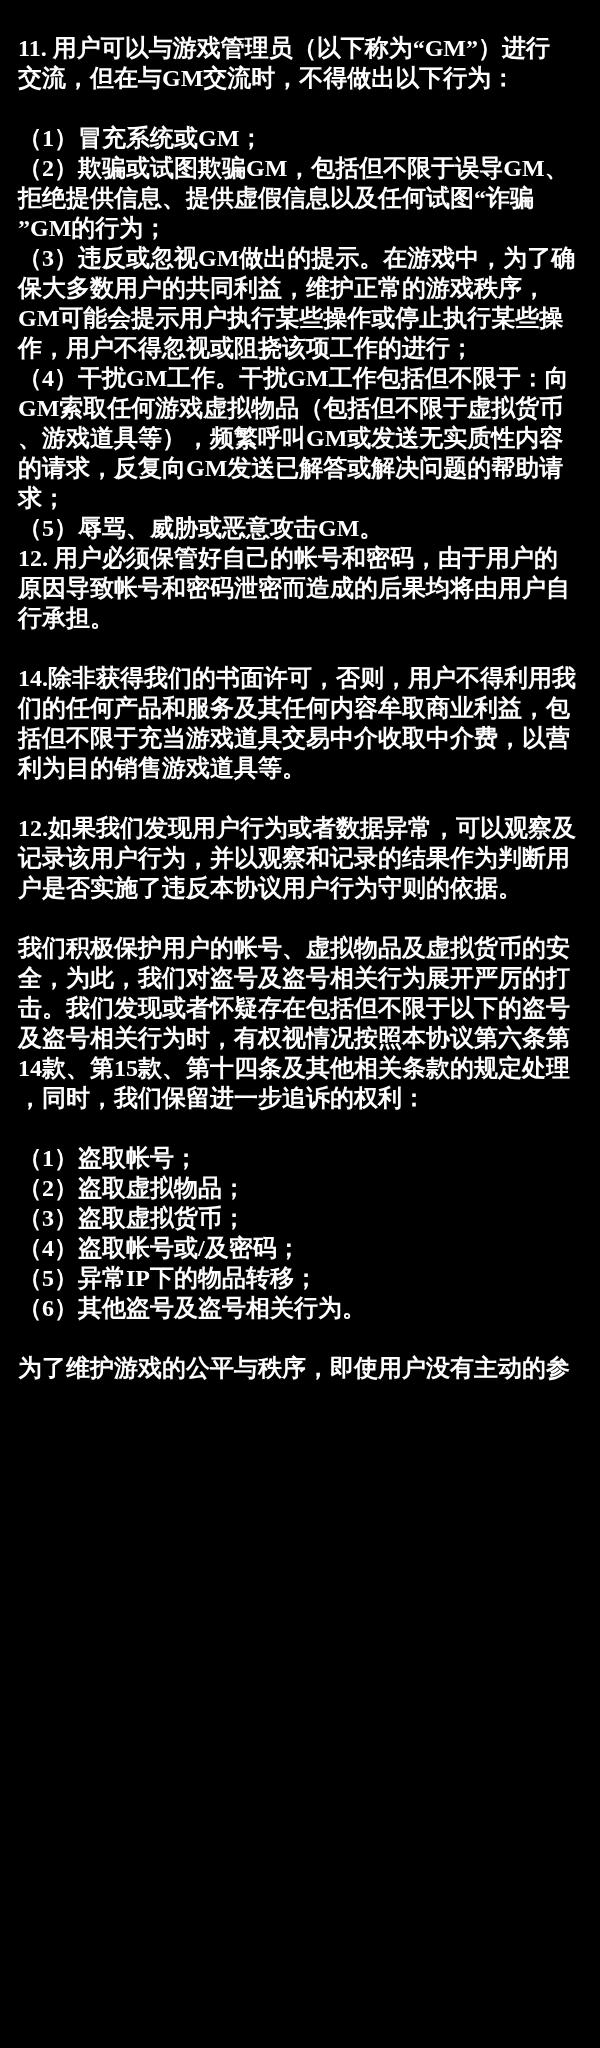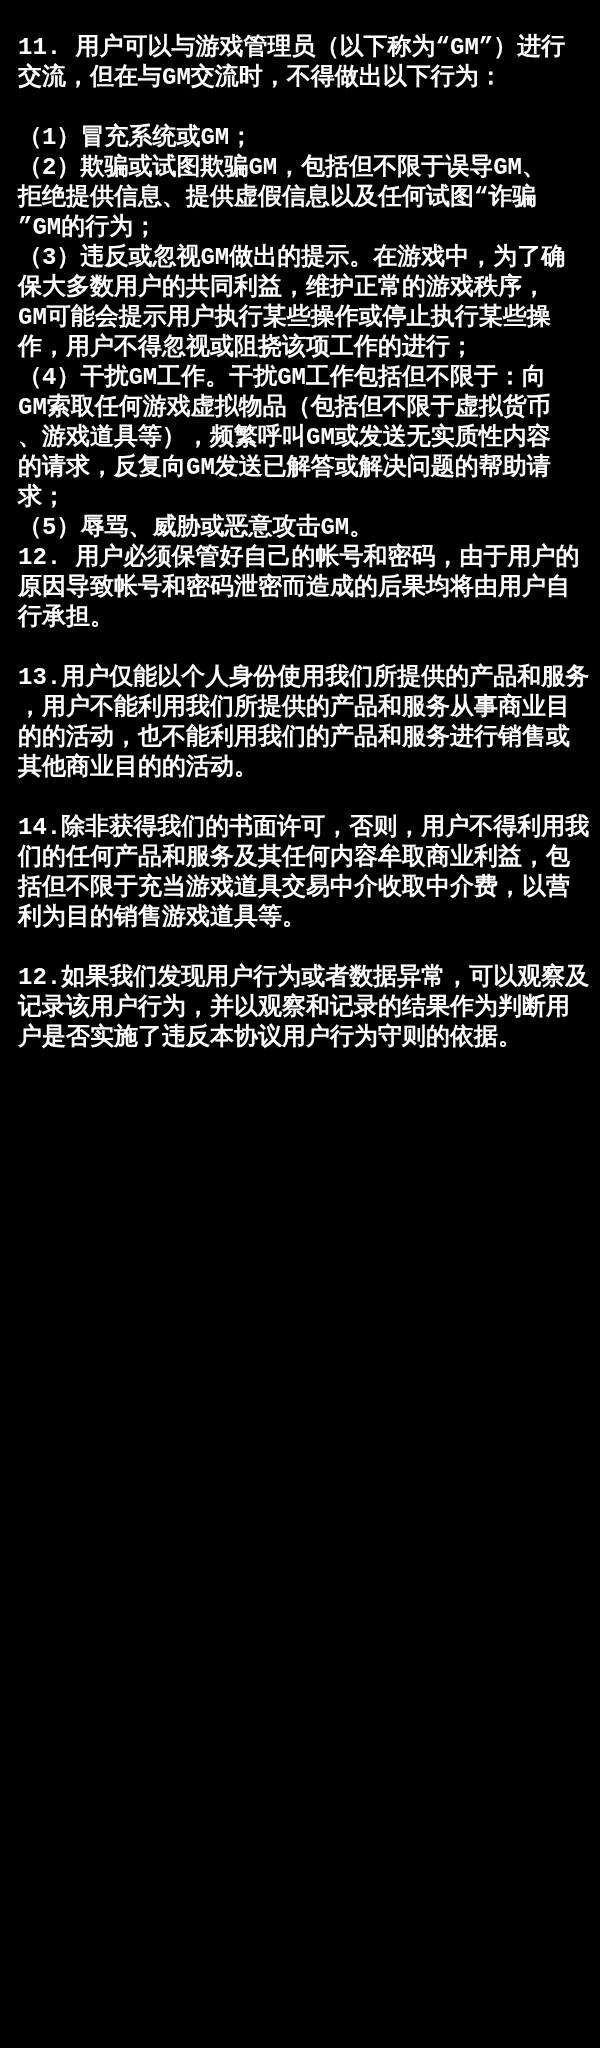--- a/index.html
+++ b/index.html
@@ -12,21 +12,21 @@
     height: 2048px;
     overflow: hidden;
   }
   .doc {
     box-sizing: border-box;
     width: 600px;
     height: 2048px;
     padding: 33px 6px 0 18px;
     background: #000000;
     color: #ffffff;
-    font-family: Liberation Mono, monospace;
+    font-family: Liberation Serif, serif;
     font-size: 24px;
     line-height: 30px;
     font-weight: 700;
   }
   .block {
     white-space: pre-wrap;
     word-break: break-all;
     overflow-wrap: break-word;
     margin: 0 0 30px 0;
   }
@@ -47,24 +47,33 @@
 作，用户不得忽视或阻挠该项工作的进行；
 （4）干扰GM工作。干扰GM工作包括但不限于：向
 GM索取任何游戏虚拟物品（包括但不限于虚拟货币
 、游戏道具等），频繁呼叫GM或发送无实质性内容
 的请求，反复向GM发送已解答或解决问题的帮助请
 求；
 （5）辱骂、威胁或恶意攻击GM。
 12. 用户必须保管好自己的帐号和密码，由于用户的
 原因导致帐号和密码泄密而造成的后果均将由用户自
 行承担。</div>
-  <div class="block">13.用户仅能以个人身份使用我们所提供的产品和服务
-，用户不能利用我们所提供的产品和服务从事商业目
-的的活动，也不能利用我们的产品和服务进行销售或
-其他商业目的的活动。</div>
   <div class="block">14.除非获得我们的书面许可，否则，用户不得利用我
 们的任何产品和服务及其任何内容牟取商业利益，包
 括但不限于充当游戏道具交易中介收取中介费，以营
 利为目的销售游戏道具等。</div>
   <div class="block">12.如果我们发现用户行为或者数据异常，可以观察及
 记录该用户行为，并以观察和记录的结果作为判断用
 户是否实施了违反本协议用户行为守则的依据。</div>
+  <div class="block">我们积极保护用户的帐号、虚拟物品及虚拟货币的安
+全，为此，我们对盗号及盗号相关行为展开严厉的打
+击。我们发现或者怀疑存在包括但不限于以下的盗号
+及盗号相关行为时，有权视情况按照本协议第六条第
+14款、第15款、第十四条及其他相关条款的规定处理
+，同时，我们保留进一步追诉的权利：</div>
+  <div class="block">（1）盗取帐号；
+（2）盗取虚拟物品；
+（3）盗取虚拟货币；
+（4）盗取帐号或/及密码；
+（5）异常IP下的物品转移；
+（6）其他盗号及盗号相关行为。</div>
+  <div class="block">为了维护游戏的公平与秩序，即使用户没有主动的参</div>
 </div>
 
 </body></html>

